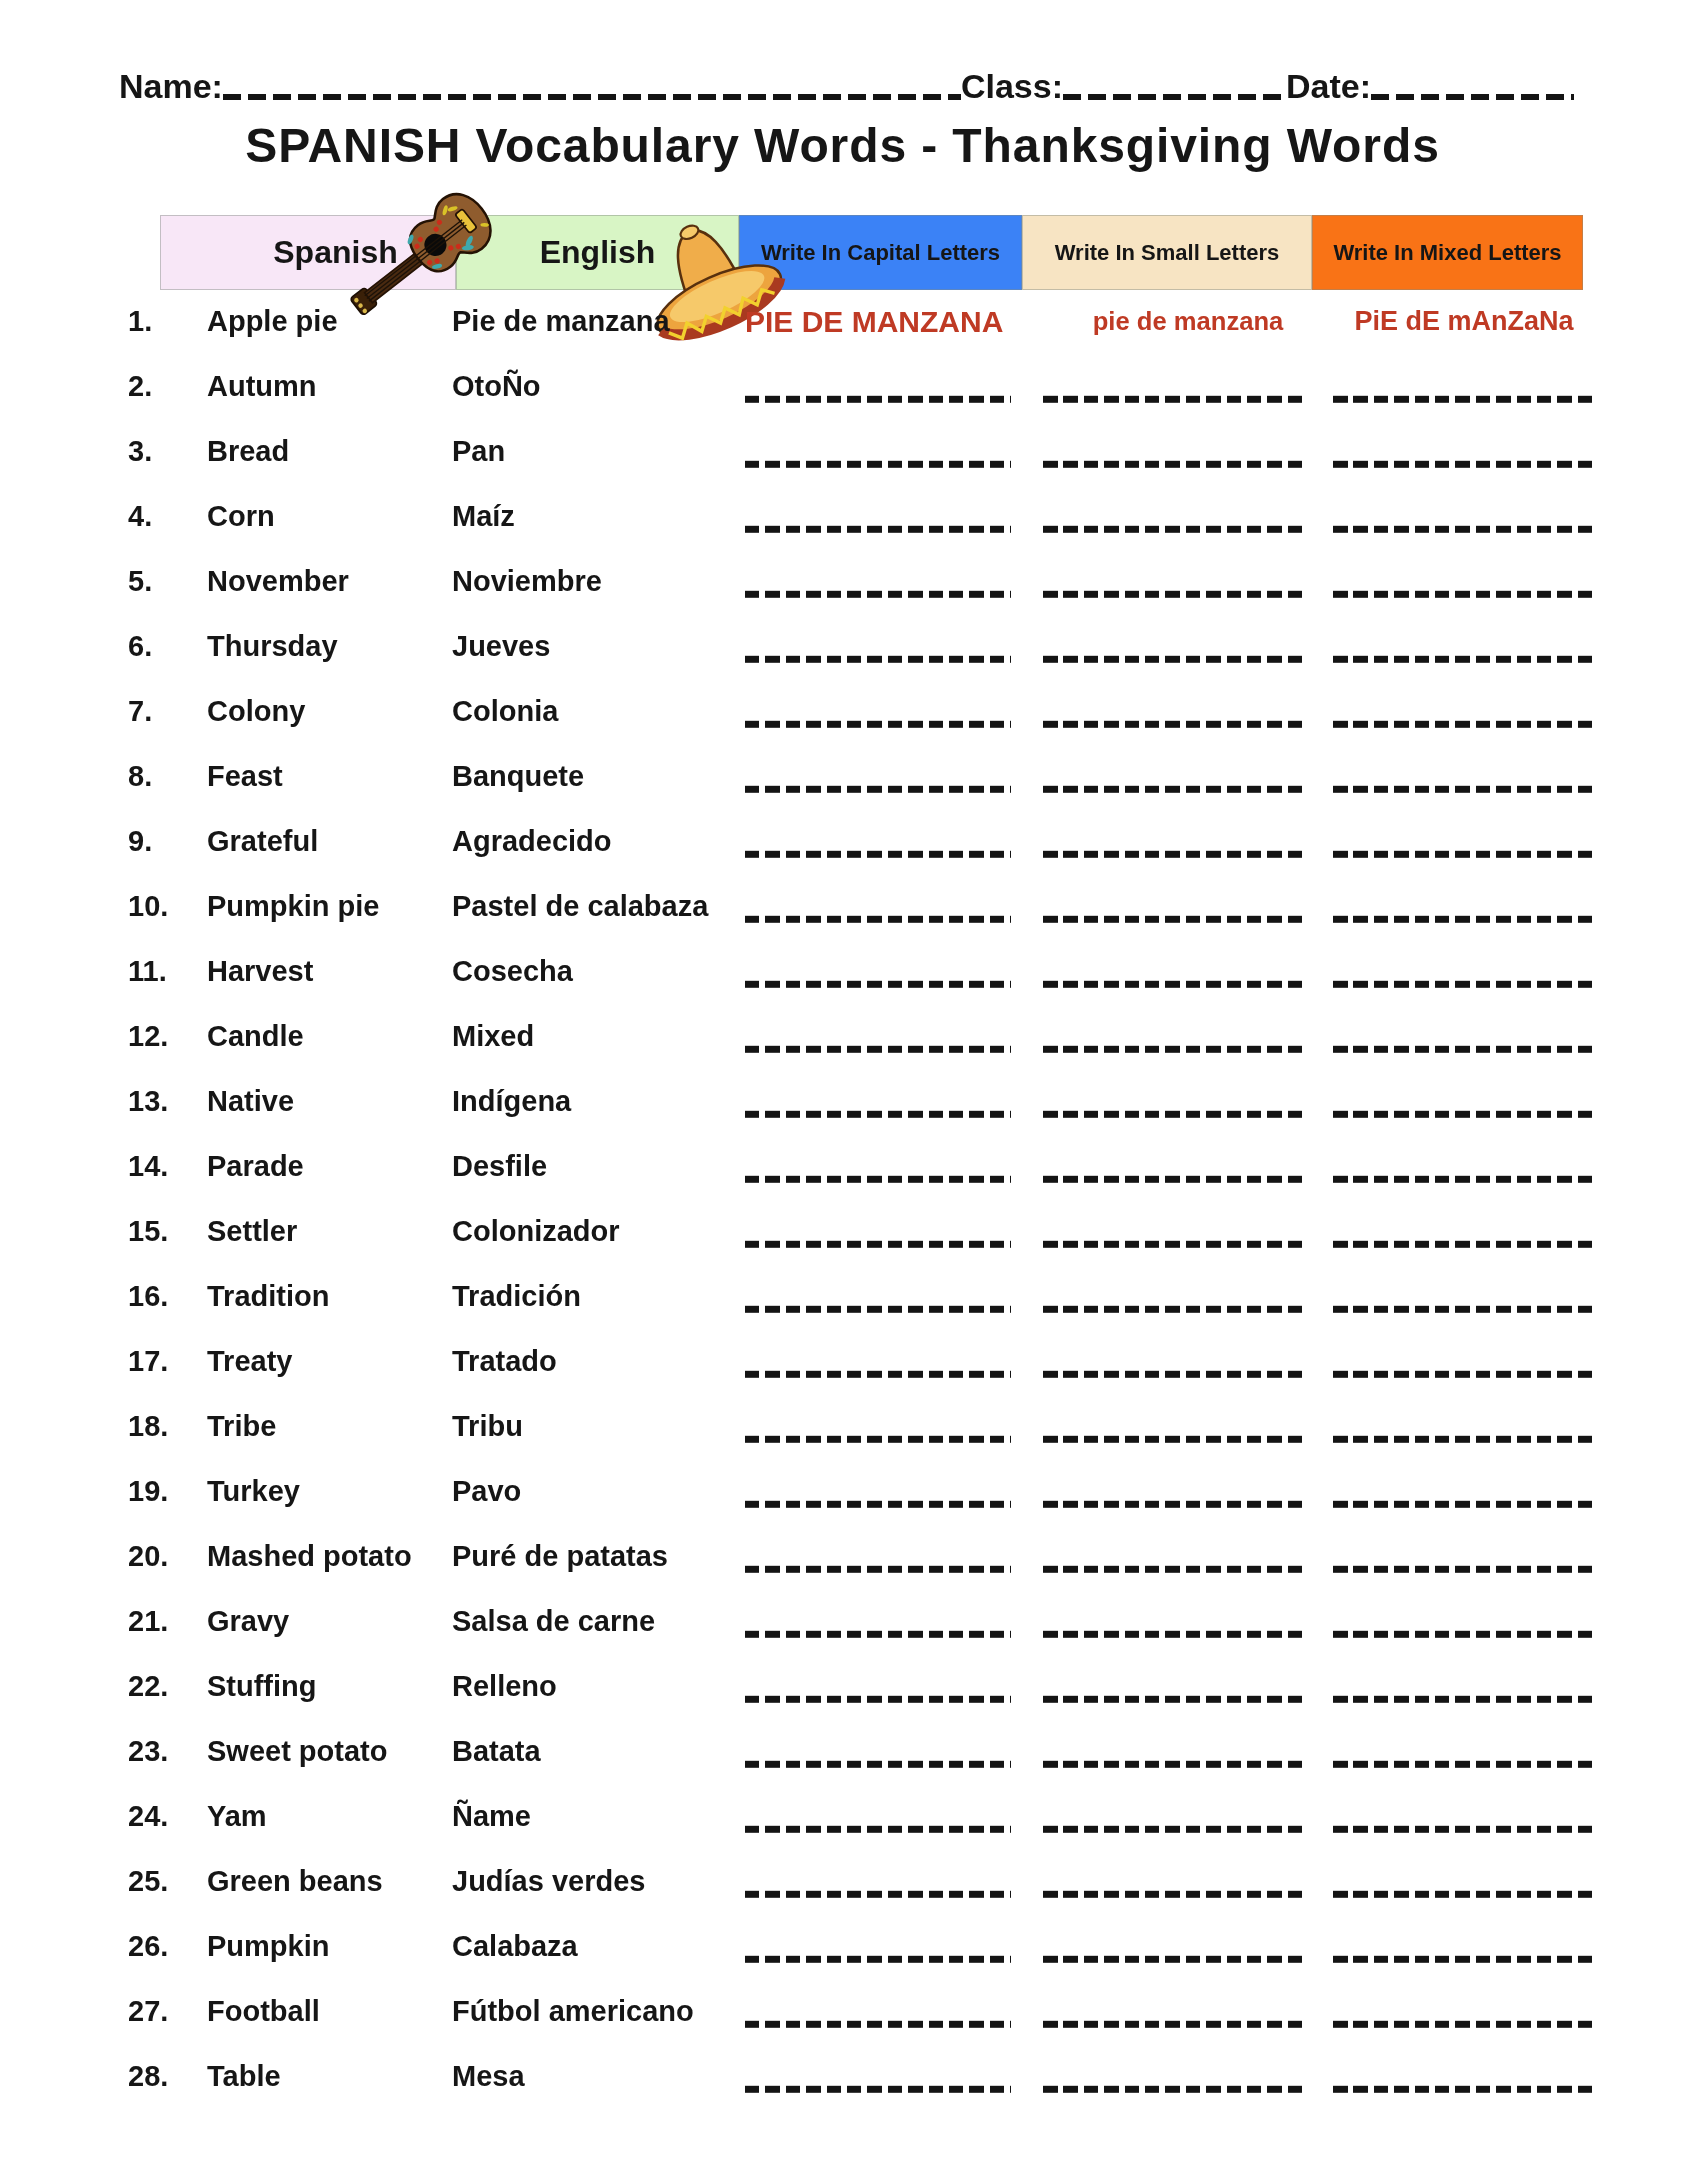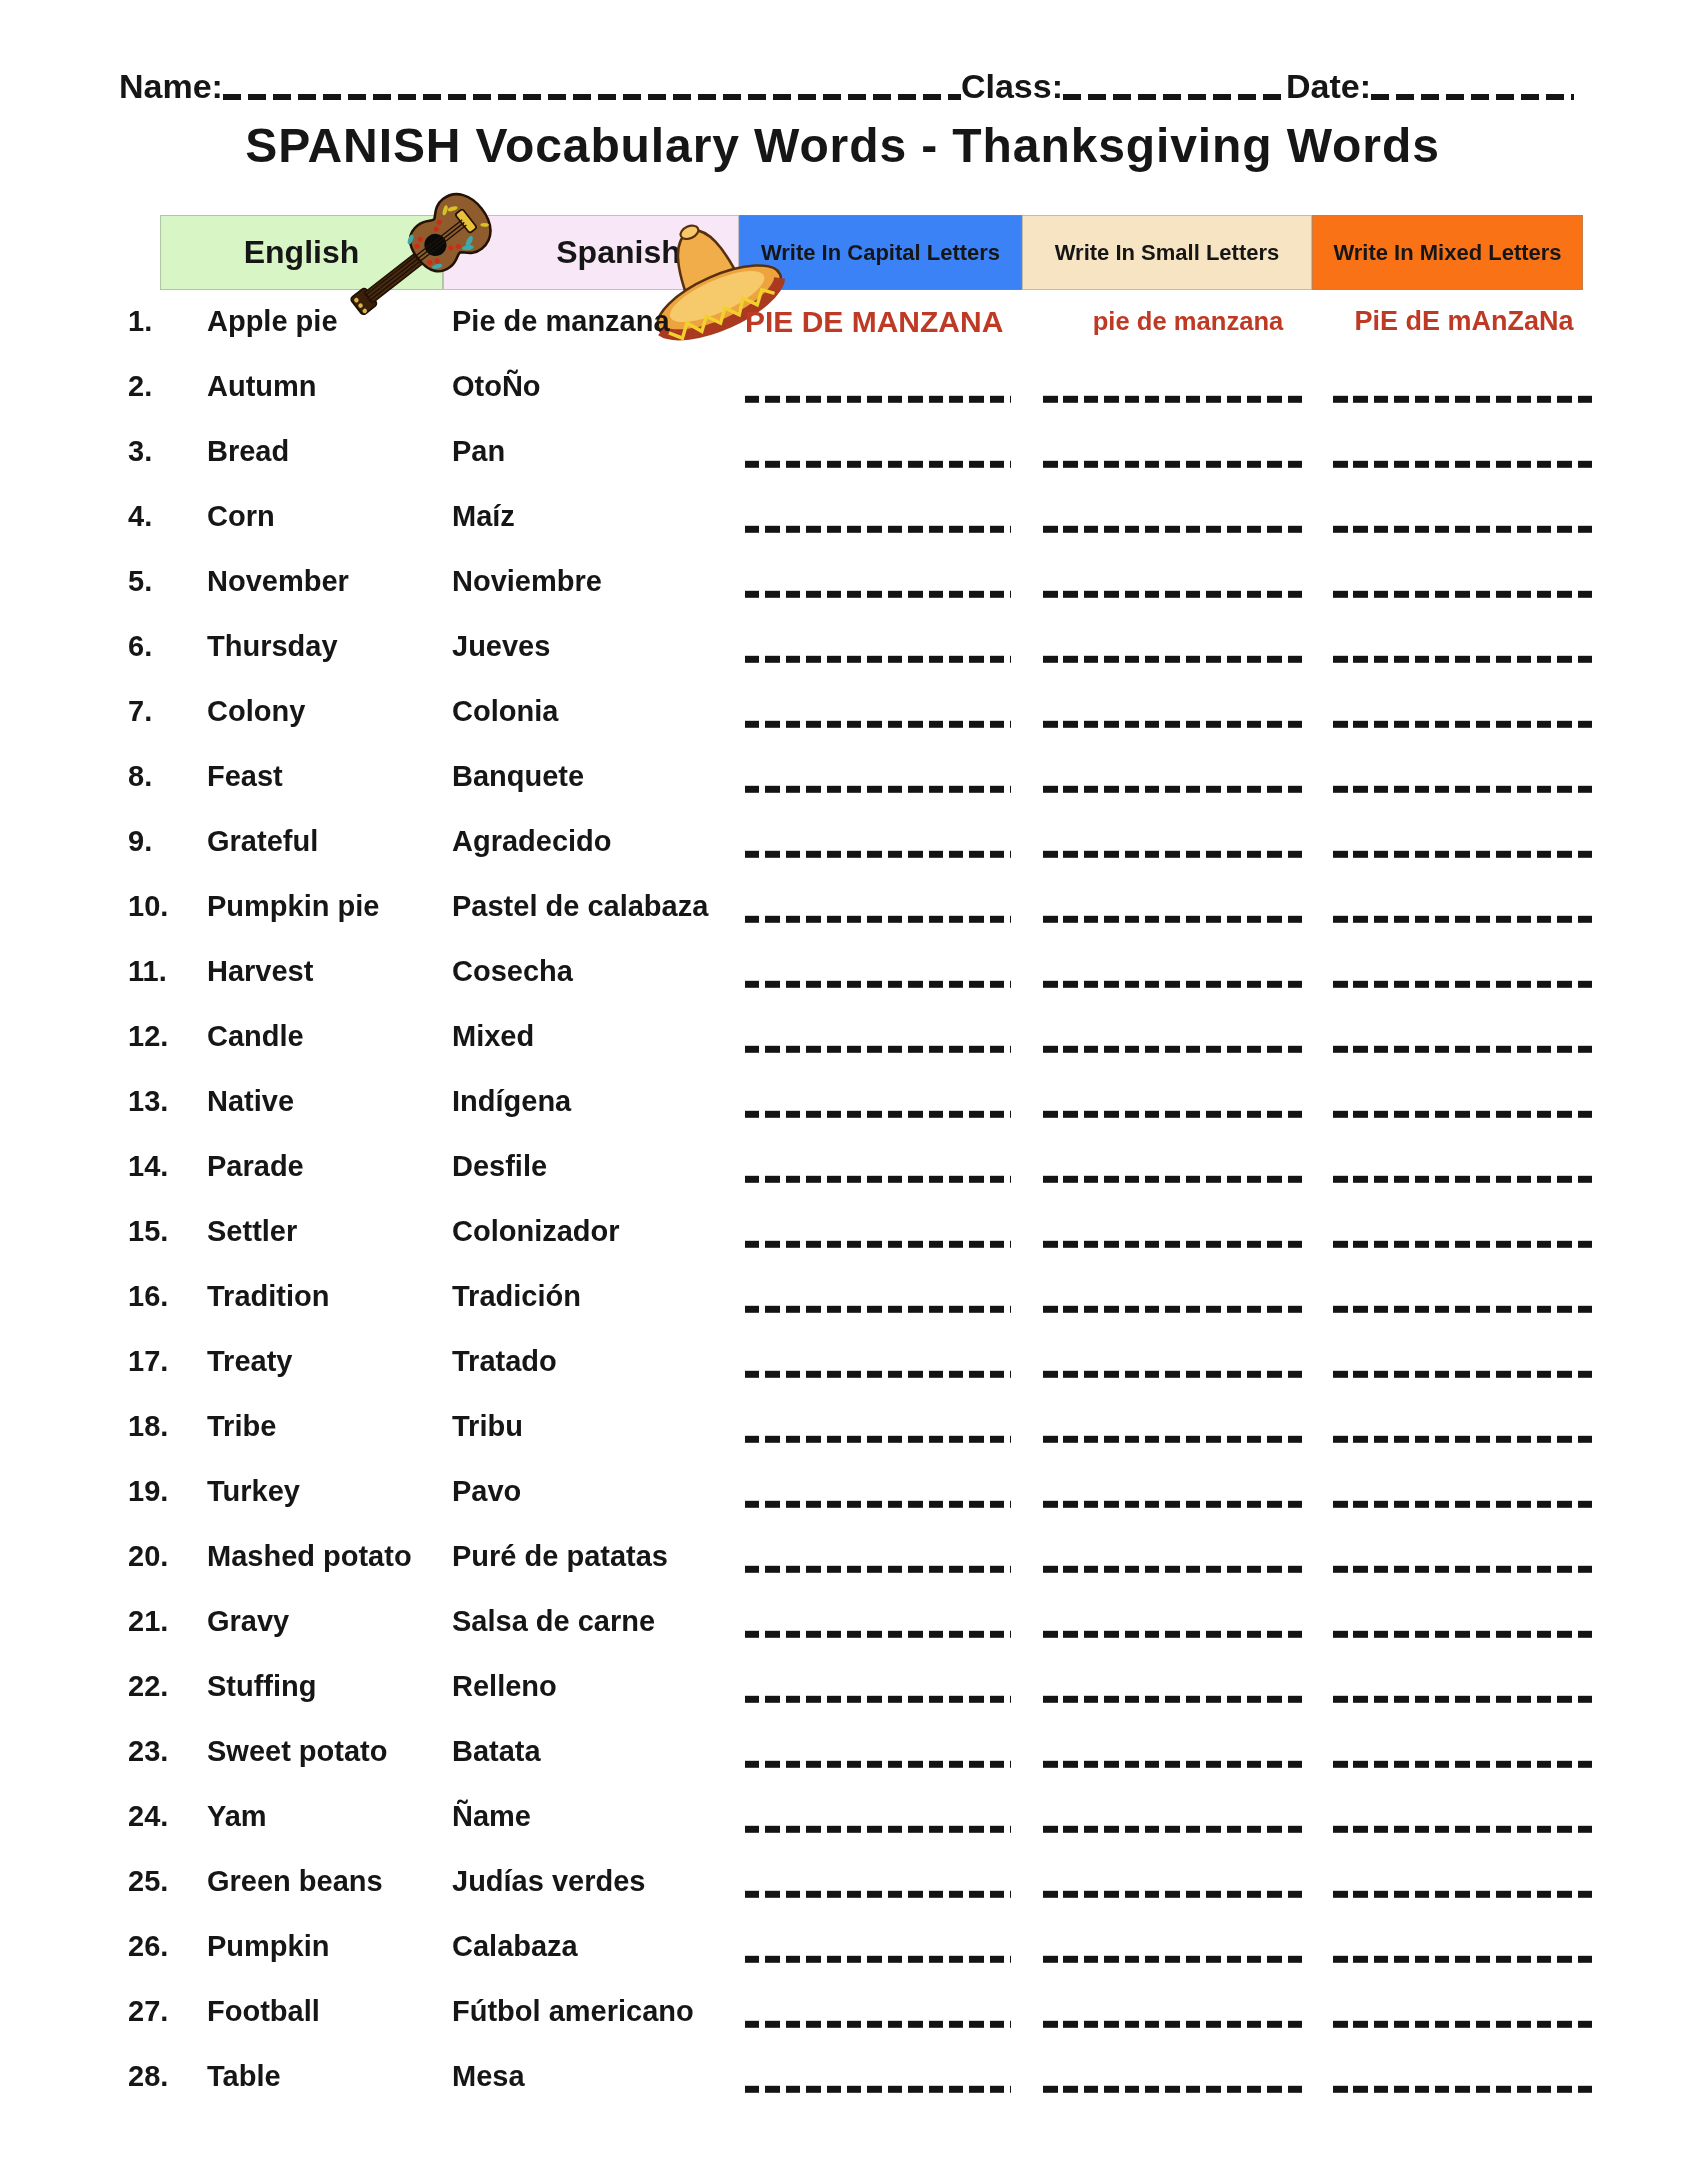--- a/index.html
+++ b/index.html
@@ -82,22 +82,22 @@
     <span class="tdash name"></span>
     <span class="lbl">Class:</span>
     <span class="tdash class"></span>
     <span class="lbl">Date:</span>
     <span class="tdash date"></span>
   </div>
 
   <h1 class="title">SPANISH Vocabulary Words - Thanksgiving Words</h1>
 
   <div class="thead">
+    <div class="hcell c-spanish">Spanish</div>
     <div class="hcell c-english">English</div>
-    <div class="hcell c-spanish">Spanish</div>
     <div class="hcell c-capital">Write In Capital Letters</div>
     <div class="hcell c-small">Write In Small Letters</div>
     <div class="hcell c-mixed">Write In Mixed Letters</div>
   </div>
 
   <svg class="guitar" viewBox="0 0 210 150" xmlns="http://www.w3.org/2000/svg">
     <g transform="rotate(-38 95 75)">
       <rect x="0" y="63" width="22" height="25" rx="4" fill="#3a2008" stroke="#1c0f04" stroke-width="2"></rect>
       <circle cx="5" cy="69" r="2.6" fill="#d9b84a"></circle>
       <circle cx="5" cy="77" r="2.6" fill="#d9b84a"></circle>

